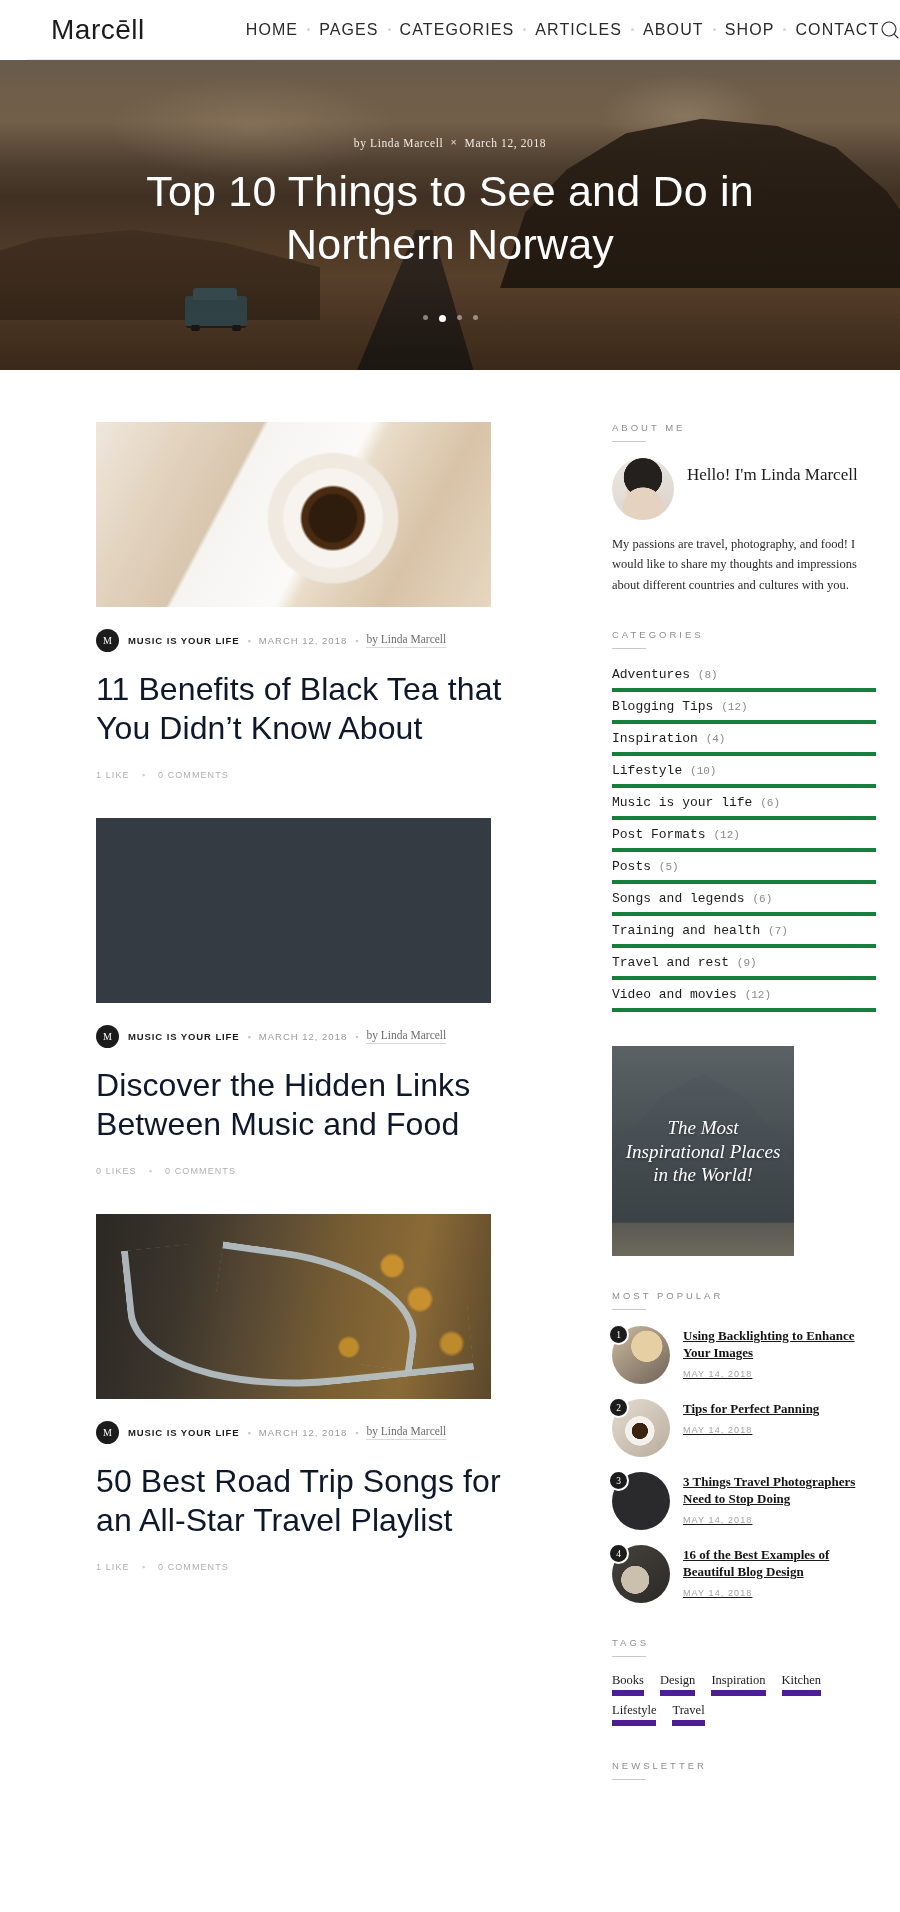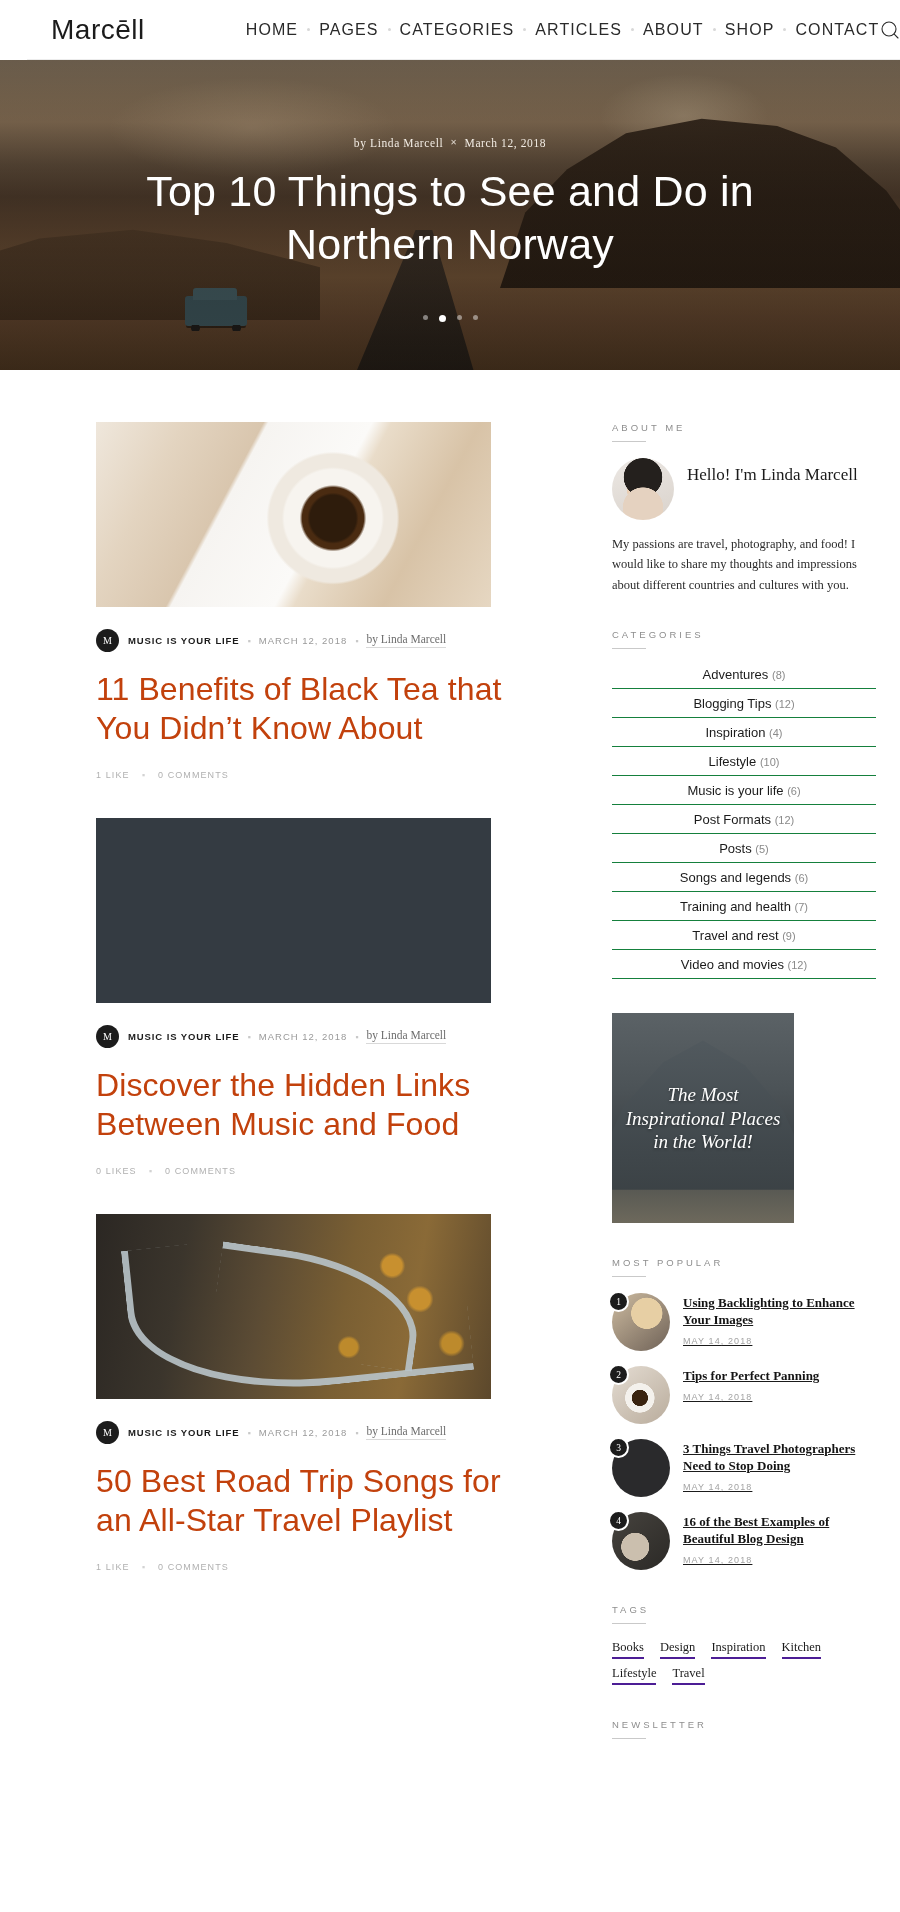--- a/index.html
+++ b/index.html
@@ -275,21 +275,21 @@
     color: #6d6d6d;
     border-bottom: 1px solid #d9d9d9;
     padding-bottom: 2px;
     cursor: pointer;
   }
   .post-title {
     font-family: "Liberation Sans", sans-serif;
     font-weight: 400;
     font-size: 32px;
     line-height: 1.22;
-    color: #c2410c;
+    color: #0f172a;
     margin-bottom: 22px;
     letter-spacing: .1px;
     cursor: pointer;
   }
   .post-stats {
     font-family: "Liberation Sans", sans-serif;
     font-size: 9px; letter-spacing: 1.1px;
     color: #b0b0b0; text-transform: uppercase;
     margin-bottom: 38px;
     display: flex; align-items: center; gap: 12px;
@@ -332,27 +332,26 @@
   }
   .about-text {
     font-family: "Liberation Serif", serif;
     font-size: 12.5px;
     line-height: 1.62;
     color: #2b2b2b;
   }
 
   .cat-list { list-style: none; }
   .cat-list li {
-    border-bottom: 1px solid #15803d;
+    border-bottom: 4px solid #15803d;
     padding: 6.5px 0;
-    font-family: Liberation Sans, sans-serif;
+    font-family: Liberation Mono, monospace;
     font-size: 13px;
     color: #1b1b1b;
     cursor: pointer;
-    text-align: center;
   }
   .cat-list li:first-child { padding-top: 2px; }
   .cat-count { color: #8a8a8a; font-size: 11px; }
 
   .promo {
     width: 182px; height: 210px;
     position: relative;
     overflow: hidden;
     background: linear-gradient(to bottom,#5b6266 0%, #4c5357 36%, #3d4347 62%, #6d695c 100%);
     display: flex; align-items: center; justify-content: center;
@@ -405,21 +404,21 @@
   .pop-date {
     font-family: "Liberation Sans", sans-serif;
     font-size: 9px; letter-spacing: 1.1px;
     color: #a3a3a3; text-transform: uppercase;
   }
 
   .tags { display: flex; flex-wrap: wrap; gap: 7px 16px; }
   .tag {
     font-family: "Liberation Serif", serif;
     font-size: 12.5px; color: #1b1b1b;
-    border-bottom: 2px solid #4c1d95;
+    border-bottom: 6px solid #4c1d95;
     padding-bottom: 2px;
     cursor: pointer;
   }
 </style>
 </head>
 <body>
 
 <div class="header">
   <div class="logo">Marcēll</div>
   <nav class="nav">

